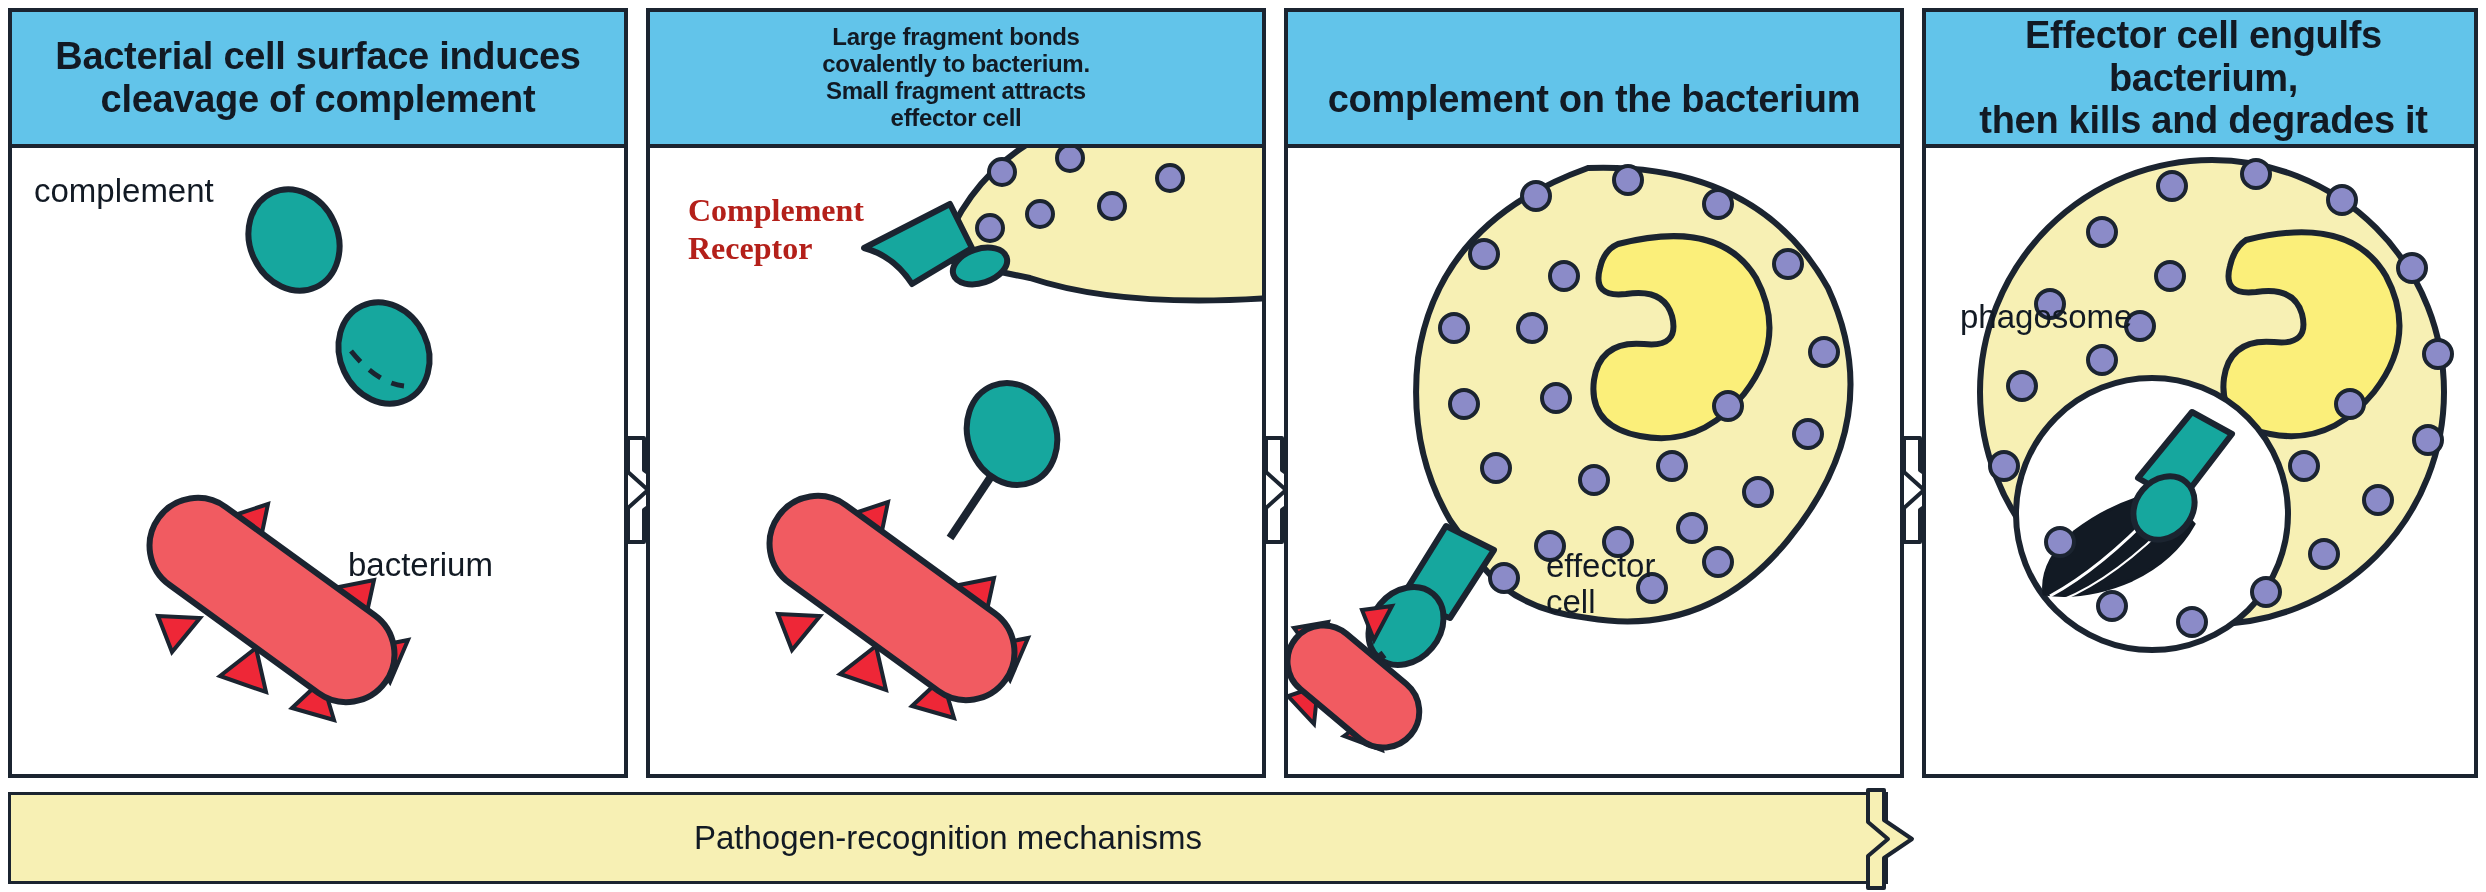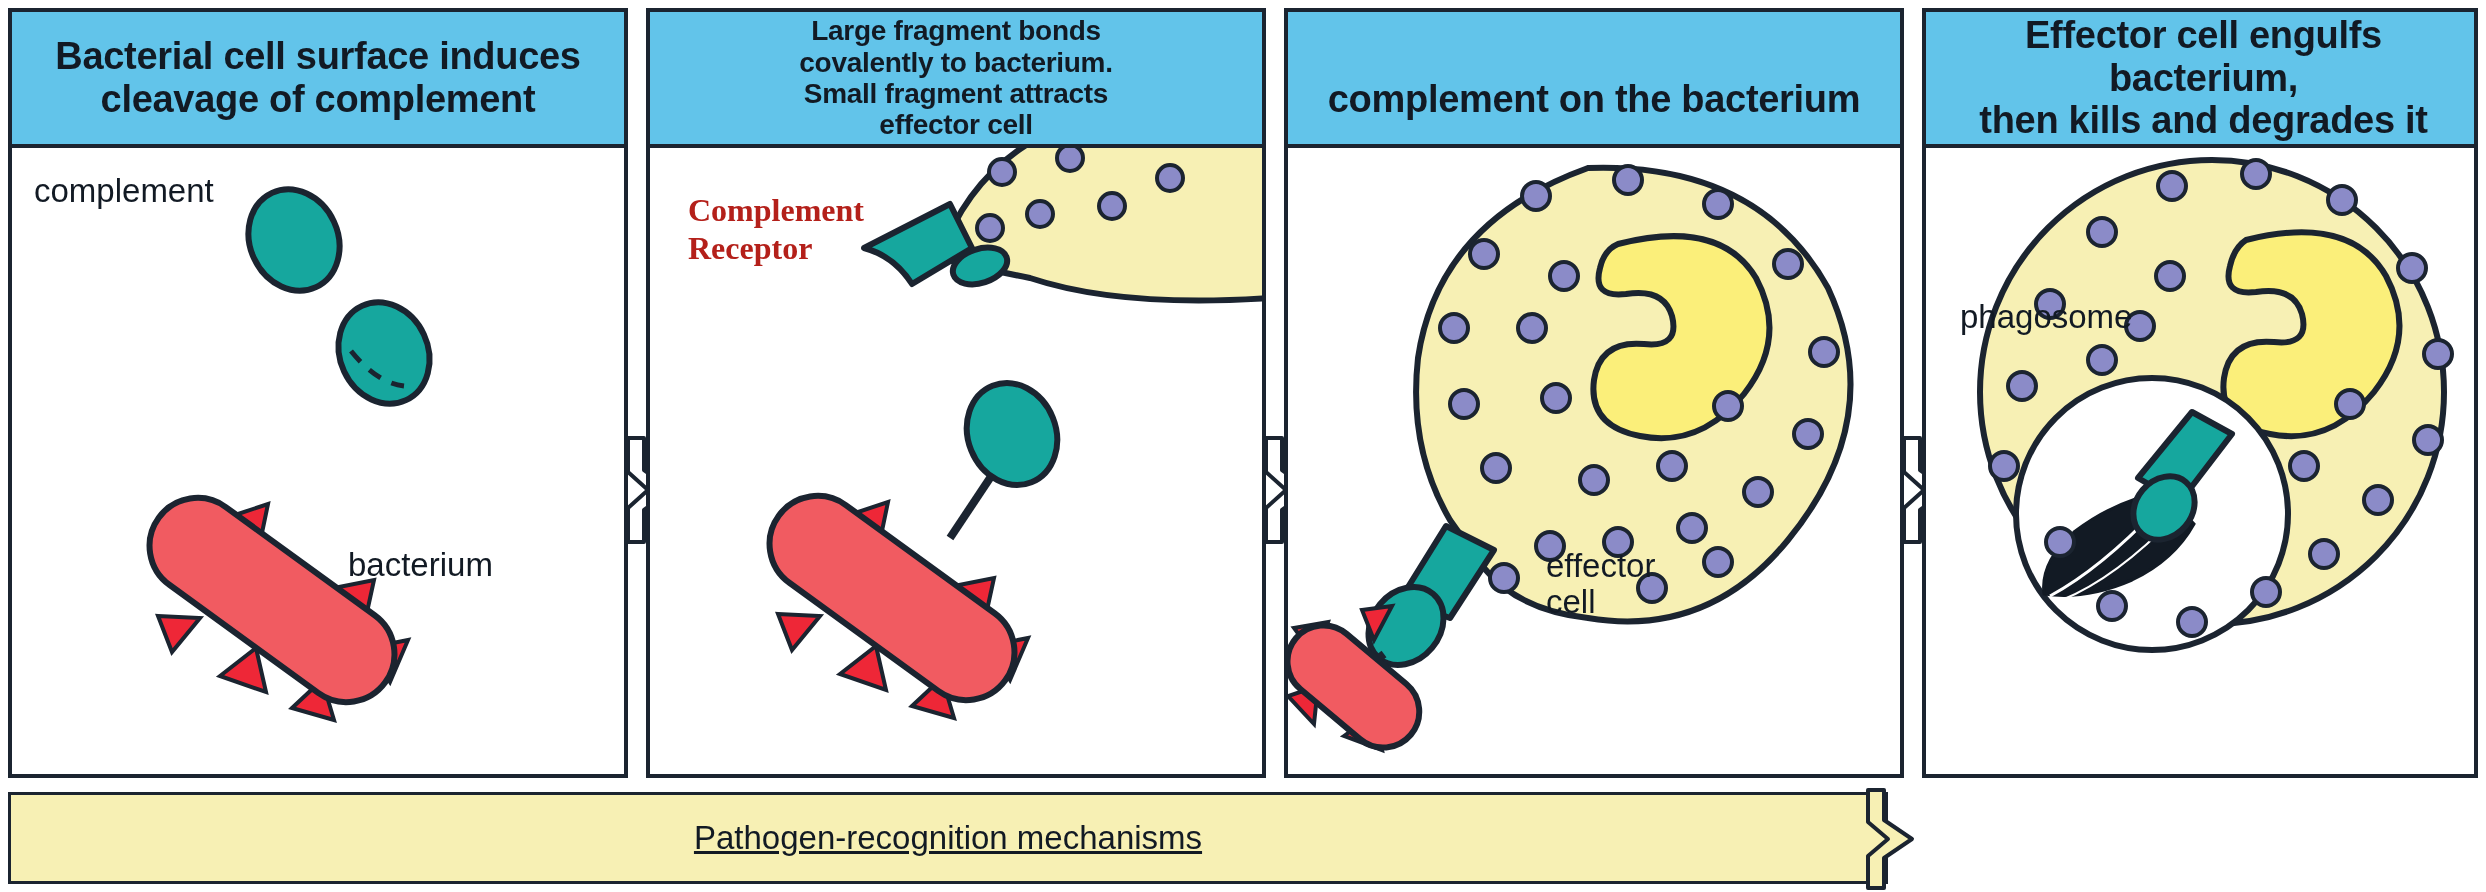--- a/index.html
+++ b/index.html
@@ -123,21 +123,21 @@
       <div class="lbl" style="left:22px; top:24px;">complement</div>
       <div class="lbl" style="left:336px; top:398px;">bacterium</div>
     </div>
   </div>
 
   <svg class="chevron" width="56" height="120" viewBox="0 0 56 120" style="left:622px; top:430px;">
     <path d="M 6 8 L 22 8 L 22 40 L 50 60 L 22 80 L 22 112 L 6 112 L 6 78 L 26 60 L 6 42 Z" fill="#ffffff" stroke="#1b2430" stroke-width="4" stroke-linejoin="round"></path>
   </svg>
 
   <div class="panel" style="left:646px; width:620px;">
-    <div class="panel-header" style="height:136px; font-size:28px;">
+    <div class="panel-header" style="height:136px; font-size:24px;">
       <span>
         <span>Large fragment bonds</span><br>
         <span>covalently to bacterium.</span><br>
         <span>Small fragment attracts</span><br>
         <span>effector cell</span>
       </span>
     </div>
     <div class="panel-body" style="height:626px;">
       <svg width="612" height="626" viewBox="0 0 612 626">
 
@@ -300,21 +300,21 @@
           <circle cx="378" cy="318" r="14"></circle>
           <circle cx="424" cy="256" r="14"></circle>
           <circle cx="134" cy="394" r="14"></circle>
           <circle cx="186" cy="458" r="14"></circle>
         </g>
       </svg>
       <div class="lbl" style="left:34px; top:150px;">phagosome</div>
     </div>
   </div>
 
-  <div class="footer-band" style="left:8px; top:792px; width:1880px;text-decoration:underline;">
+  <div class="footer-band" style="left:8px; top:792px; width:1880px;">
     <span class="footer-text">Pathogen-recognition mechanisms</span>
   </div>
 
 
   <svg class="chevron" width="56" height="110" viewBox="0 0 56 110" style="left:1862px; top:784px;">
     <path d="M 6 6 L 22 6 L 22 36 L 50 55 L 22 74 L 22 104 L 6 104 L 6 72 L 26 55 L 6 38 Z" fill="#f7f0b4" stroke="#1b2430" stroke-width="4" stroke-linejoin="round"></path>
   </svg>
 
 </div>
 

